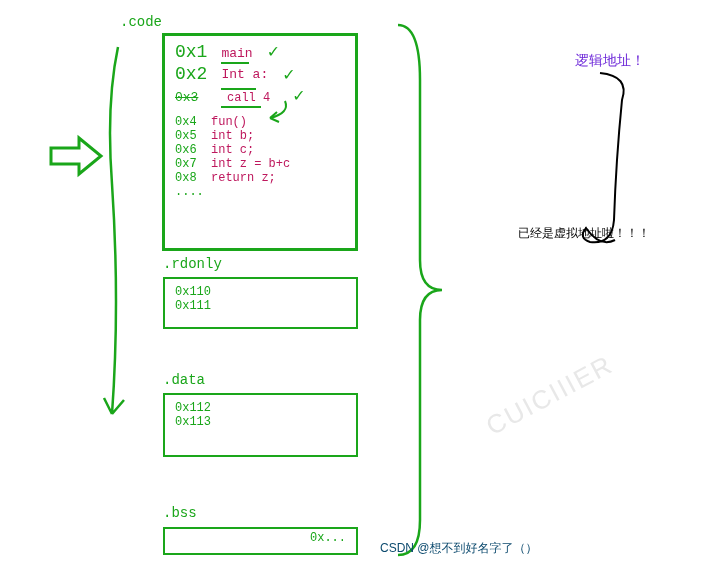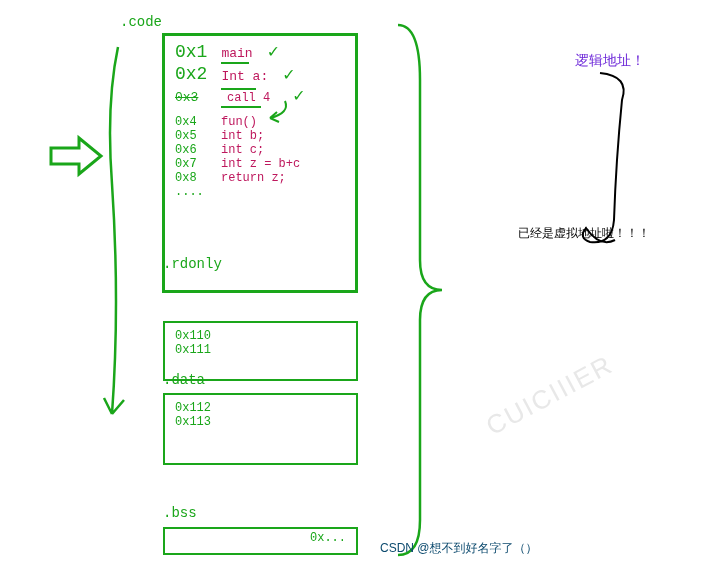--- a/index.html
+++ b/index.html
@@ -17,21 +17,21 @@
       font-family: "Courier New", monospace;
       position: absolute;
     }
     .box {
       border: 3px solid #1aa61a;
       position: absolute;
       padding: 6px 10px;
       background: #fff;
     }
     .box.thin { border-width: 2px; }
-    .row { display: flex; gap: 16px; }
+    .row { display: flex; gap: 6px; }
     .addr { color: #1aa61a; font-size: 12px; min-width: 30px; }
     .addr.big { font-size: 18px; font-weight: normal; }
     .instr { color: #be185d; font-size: 12px; }
     .instr.big { font-size: 13px; }
     .check { color: #1aa61a; font-size: 16px; font-family: sans-serif; }
     .underline { position: absolute; height: 0; border-top: 2px solid #1aa61a; }
     .annotation-top {
       position: absolute;
       font-family: "SimSun", serif;
       font-size: 14px;
@@ -48,28 +48,28 @@
       font-family: sans-serif;
       font-size: 12px;
       color: #0c4a6e;
     }
   </style>
 </head>
 <body>
 
 <div class="section-label" style="left:120px; top:14px;">.code</div>
 
-<div class="box" style="left:162px; top:33px; width:196px; height:260px;">
+<div class="box" style="left:162px; top:33px; width:196px; height:218px;">
   <div style="display:flex; align-items:baseline; gap:14px; margin-bottom:2px;">
     <span class="addr big">0x1</span>
     <span class="instr big">main</span>
     <span class="check">✓</span>
   </div>
   <div class="underline" style="left:56px; top:26px; width:28px;"></div>
-  <div style="display:flex; align-items:flex-end; gap:14px; margin-bottom:2px;">
+  <div style="display:flex; align-items:center; gap:14px; margin-bottom:2px;">
     <span class="addr big">0x2</span>
     <span class="instr big">Int a:</span>
     <span class="check">✓</span>
   </div>
   <div class="underline" style="left:56px; top:52px; width:35px;"></div>
   <div style="display:flex; align-items:baseline; gap:22px; margin-bottom:10px;">
     <span class="addr" style="font-size:13px; text-decoration:line-through;">0x3</span>
     <span class="instr" style="font-size:12px;">call 4</span>
     <span class="check">✓</span>
   </div>
@@ -105,27 +105,27 @@
 
 <svg style="position:absolute; left:49px; top:134px; width:56px; height:44px;">
   <path d="M2,14 L30,14 L30,4 L52,22 L30,40 L30,30 L2,30 Z" stroke="#1aa61a" stroke-width="3" fill="none"></path>
 </svg>
 
 <svg style="position:absolute; left:98px; top:44px; width:40px; height:380px;">
   <path d="M20,3 Q8,60 14,140 Q22,260 14,370 M14,370 L6,354 M14,370 L26,356" stroke="#1aa61a" stroke-width="2.5" fill="none"></path>
 </svg>
 
 <div class="section-label" style="left:163px; top:256px;">.rdonly</div>
-<div class="box thin" style="left:163px; top:277px; width:195px; height:60px;margin-top:44px;">
+<div class="box thin" style="left:163px; top:277px; width:195px; height:52px;">
   <div class="addr">0x110</div>
   <div class="addr">0x111</div>
 </div>
 
 <div class="section-label" style="left:163px; top:372px;">.data</div>
-<div class="box thin" style="left:163px; top:393px; width:195px; height:72px;">
+<div class="box thin" style="left:163px; top:393px; width:195px; height:64px;">
   <div class="addr">0x112</div>
   <div class="addr">0x113</div>
 </div>
 
 <div class="section-label" style="left:163px; top:505px;">.bss</div>
 <div class="box thin" style="left:163px; top:527px; width:195px; height:28px; padding:2px 10px;text-align:right;">
   <div class="addr">0x...</div>
 </div>
 
 <svg style="position:absolute; left:388px; top:20px; width:60px; height:540px;">

